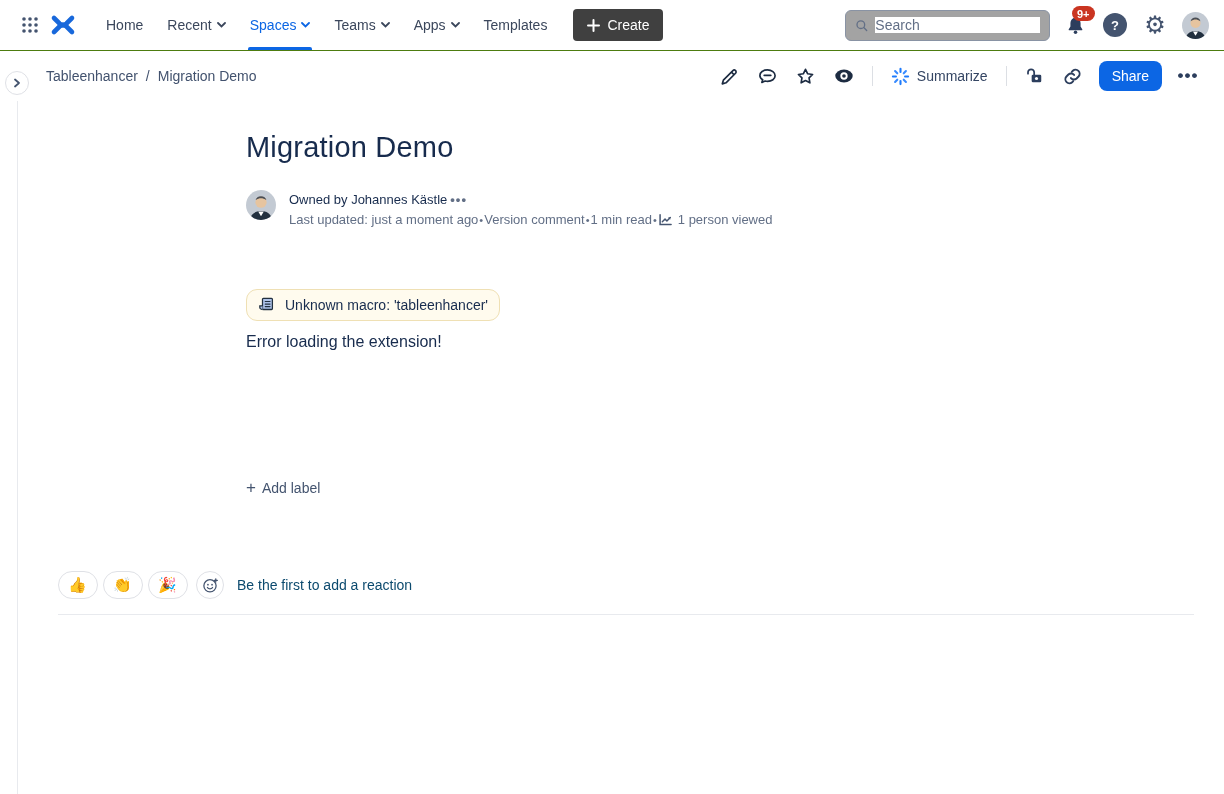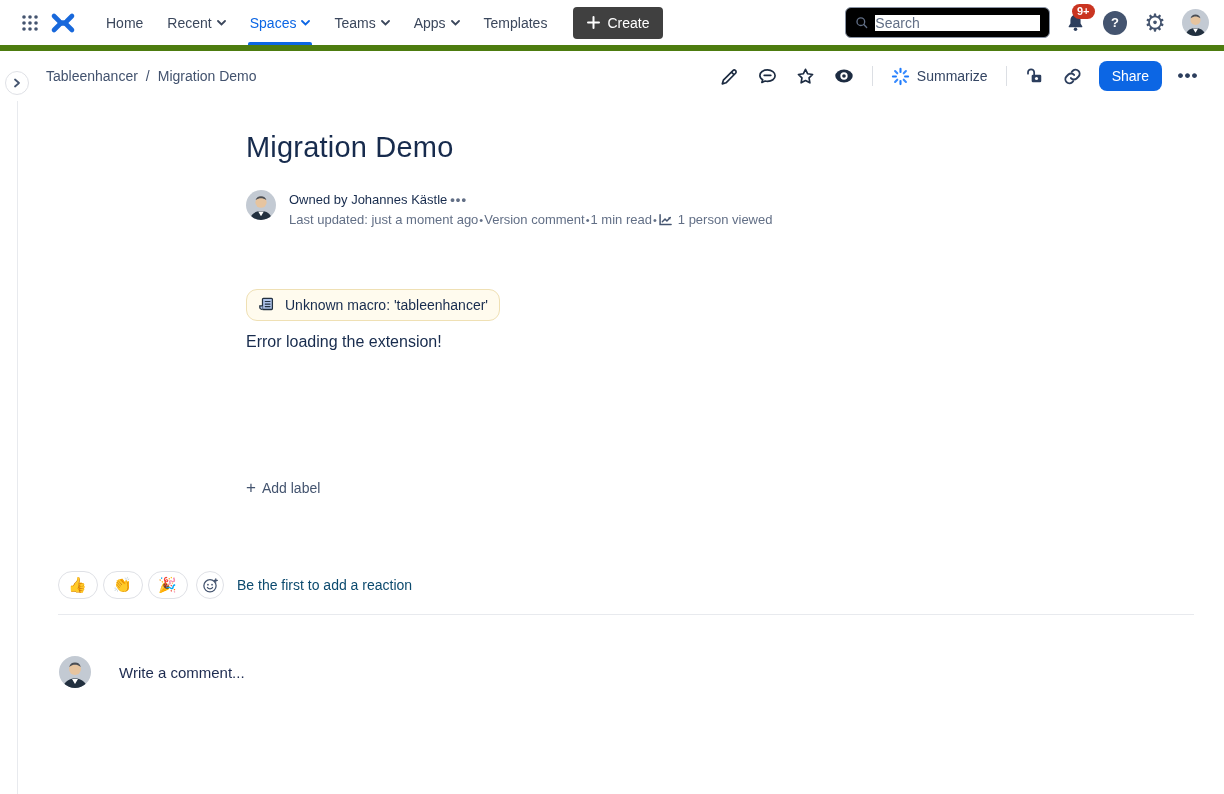--- a/index.html
+++ b/index.html
@@ -1,29 +1,29 @@
 <!DOCTYPE html>
 <html><head>
 <meta charset="utf-8">
 <style>
   * { margin:0; padding:0; box-sizing:border-box; }
   html,body { width:1224px; height:794px; background:#fff; font-family:"Liberation Sans", sans-serif; color:#172B4D; overflow:hidden; }
 
   
-  .topnav { height:51px; display:flex; align-items:center; padding:0 14px 0 14px; border-bottom:6px solid #4d7c0f; position:relative; background:#fff; }
+  .topnav { height:51px; display:flex; align-items:center; padding:0 14px 0 14px; border-bottom:1px solid #4d7c0f; position:relative; background:#fff; }
   .grid-btn { width:32px; height:32px; display:flex; align-items:center; justify-content:center; border-radius:4px; cursor:pointer; }
   .logo { width:34px; height:32px; display:flex; align-items:center; justify-content:center; margin-right:14px; }
   .nav-items { display:flex; align-items:center; height:100%; }
   .nav-item { display:flex; align-items:center; gap:5px; padding:0 12px; height:100%; font-size:14px; font-weight:500; color:#3B475C; cursor:pointer; position:relative; }
   .nav-item.active { color:#0C66E4; }
   .nav-item.active::after { content:""; position:absolute; left:10px; right:10px; bottom:0; height:3px; background:#0C66E4; border-radius:2px 2px 0 0; }
   .nav-item .chev { display:flex; }
   .create-btn { display:flex; align-items:center; gap:7px; background:#404040; color:#fff; font-size:14px; font-weight:500; border:none; border-radius:4px; padding:8px 14px; margin-left:14px; cursor:pointer; }
   .topnav-right { margin-left:auto; display:flex; align-items:center; gap:10px; }
-  .search-box { display:flex; align-items:center; gap:7px; width:205px; height:31px; border:1.5px solid #8993A4; border-radius:6px; padding:0 9px; background:#000000; }
+  .search-box { display:flex; align-items:center; gap:7px; width:205px; height:31px; border:1.5px solid #8993A4; border-radius:6px; padding:0 9px; background:#a3a3a3; }
   .search-box input { border:none; outline:none; font-size:14px; color:#172B4D; width:100%; font-family:"Liberation Sans", sans-serif; }
   .search-box input::placeholder { color:#626F86; }
   .iconbtn { width:30px; height:30px; display:flex; align-items:center; justify-content:center; cursor:pointer; position:relative; border-radius:4px; }
   .badge { position:absolute; top:-4px; left:12px; background:#CA3521; color:#fff; font-size:11px; font-weight:bold; border-radius:9px; padding:1.5px 5px; line-height:12px; }
   .help-circle { width:24px; height:24px; border-radius:50%; background:#44546F; color:#fff; font-size:13px; font-weight:bold; display:flex; align-items:center; justify-content:center; }
   .gear-glyph { font-family:"DejaVu Sans", sans-serif; font-size:24px; color:#44546F; line-height:1; }
   .avatar { border-radius:50%; overflow:hidden; display:block; }
 
   
   .pageheader { height:50px; display:flex; align-items:center; padding-left:46px; padding-right:20px; position:relative; background:#fff; }
@@ -324,25 +324,13 @@
           <circle cx="11.8" cy="9" r="1" fill="#44546F"></circle>
           <path d="M6.4 12.4a3.8 3.8 0 0 0 6 0" stroke="#44546F" stroke-width="1.5" stroke-linecap="round"></path>
           <path d="M16.2 2.2v3.6M14.4 4h3.6" stroke="#44546F" stroke-width="1.5" stroke-linecap="round"></path>
         </svg>
     </button>
     <span class="reaction-prompt">Be the first to add a reaction</span>
   </div>
 
   <div class="divider"></div>
 
-  <div class="comment-row">
-    <span class="avatar" style="width:32px;height:32px;">
-      <svg width="32" height="32" viewBox="0 0 32 32">
-          <rect width="32" height="32" fill="#C3CAD3"></rect>
-          <circle cx="16" cy="13" r="6" fill="#E6C49F"></circle>
-          <path d="M10.2 11a6 6 0 0 1 11.6 0c-2-1.6-4-2.2-5.8-2.2S12.2 9.4 10.2 11z" fill="#4A4E55"></path>
-          <path d="M4 32c1.2-7 6.6-9.5 12-9.5S26.8 25 28 32z" fill="#22303F"></path>
-          <path d="M13 23h6l-3 5z" fill="#fff"></path>
-        </svg>
-    </span>
-    <span class="comment-placeholder">Write a comment...</span>
-  </div>
 </main>
 
 </body></html>

